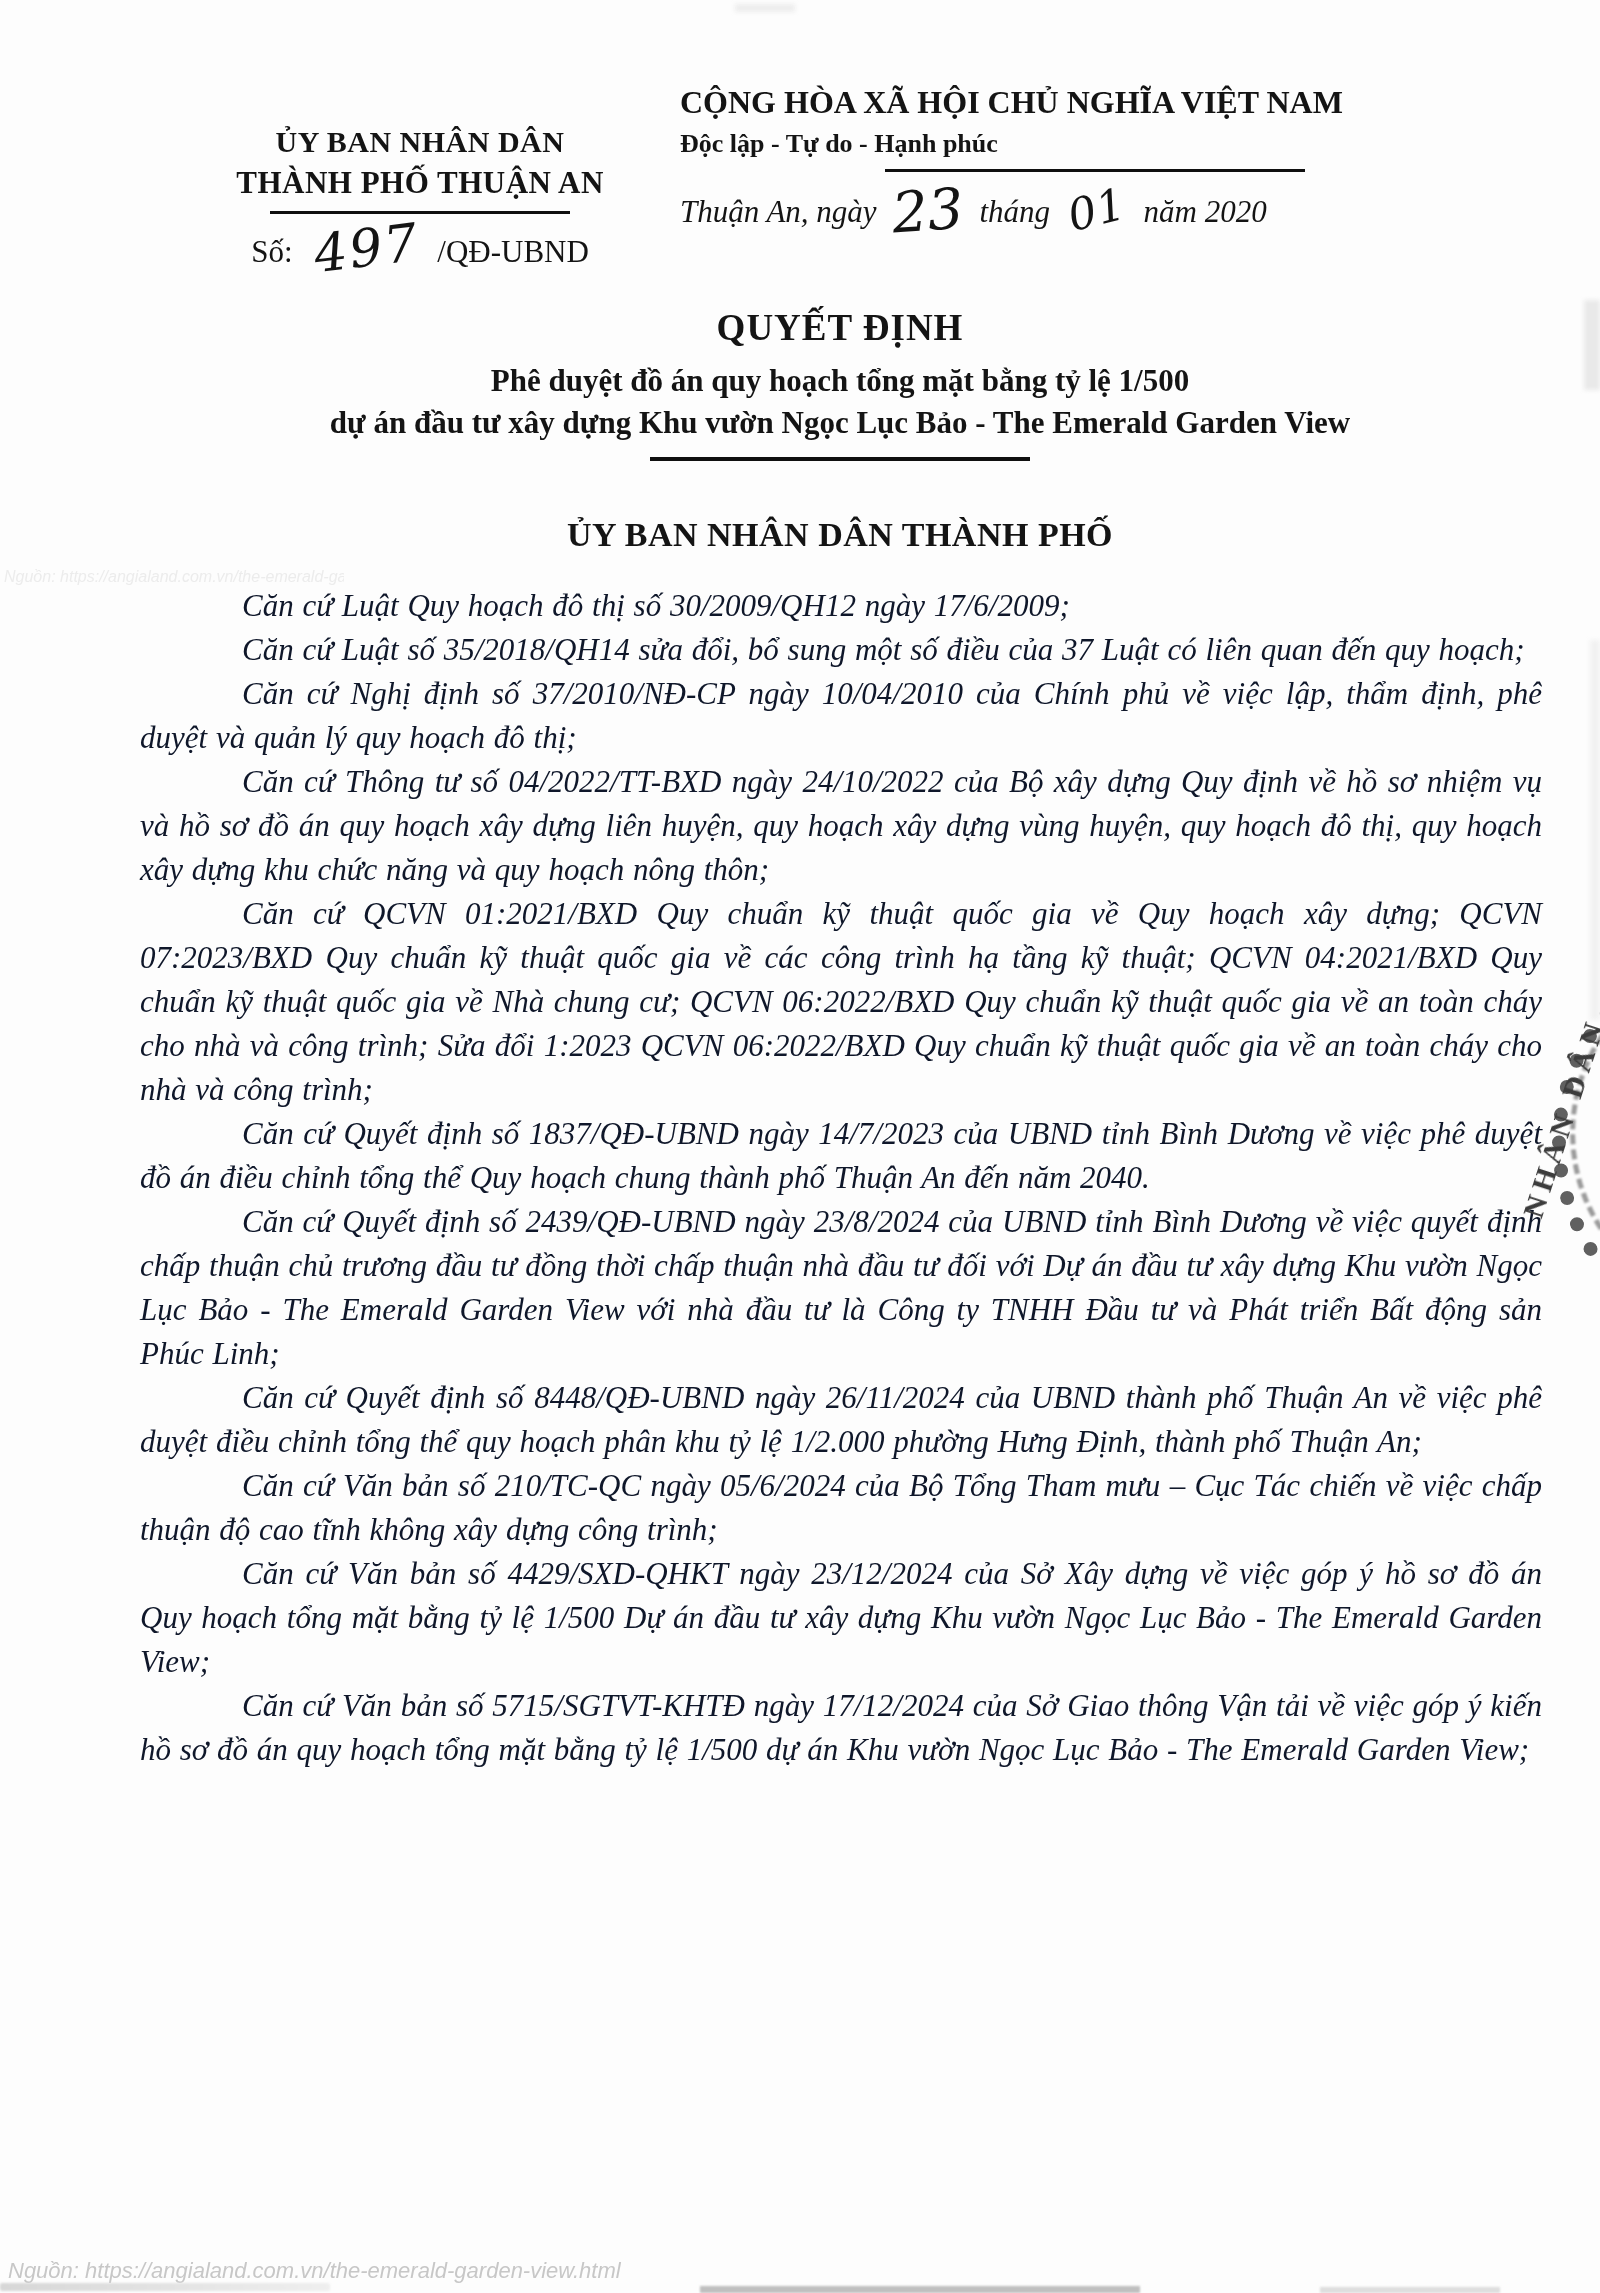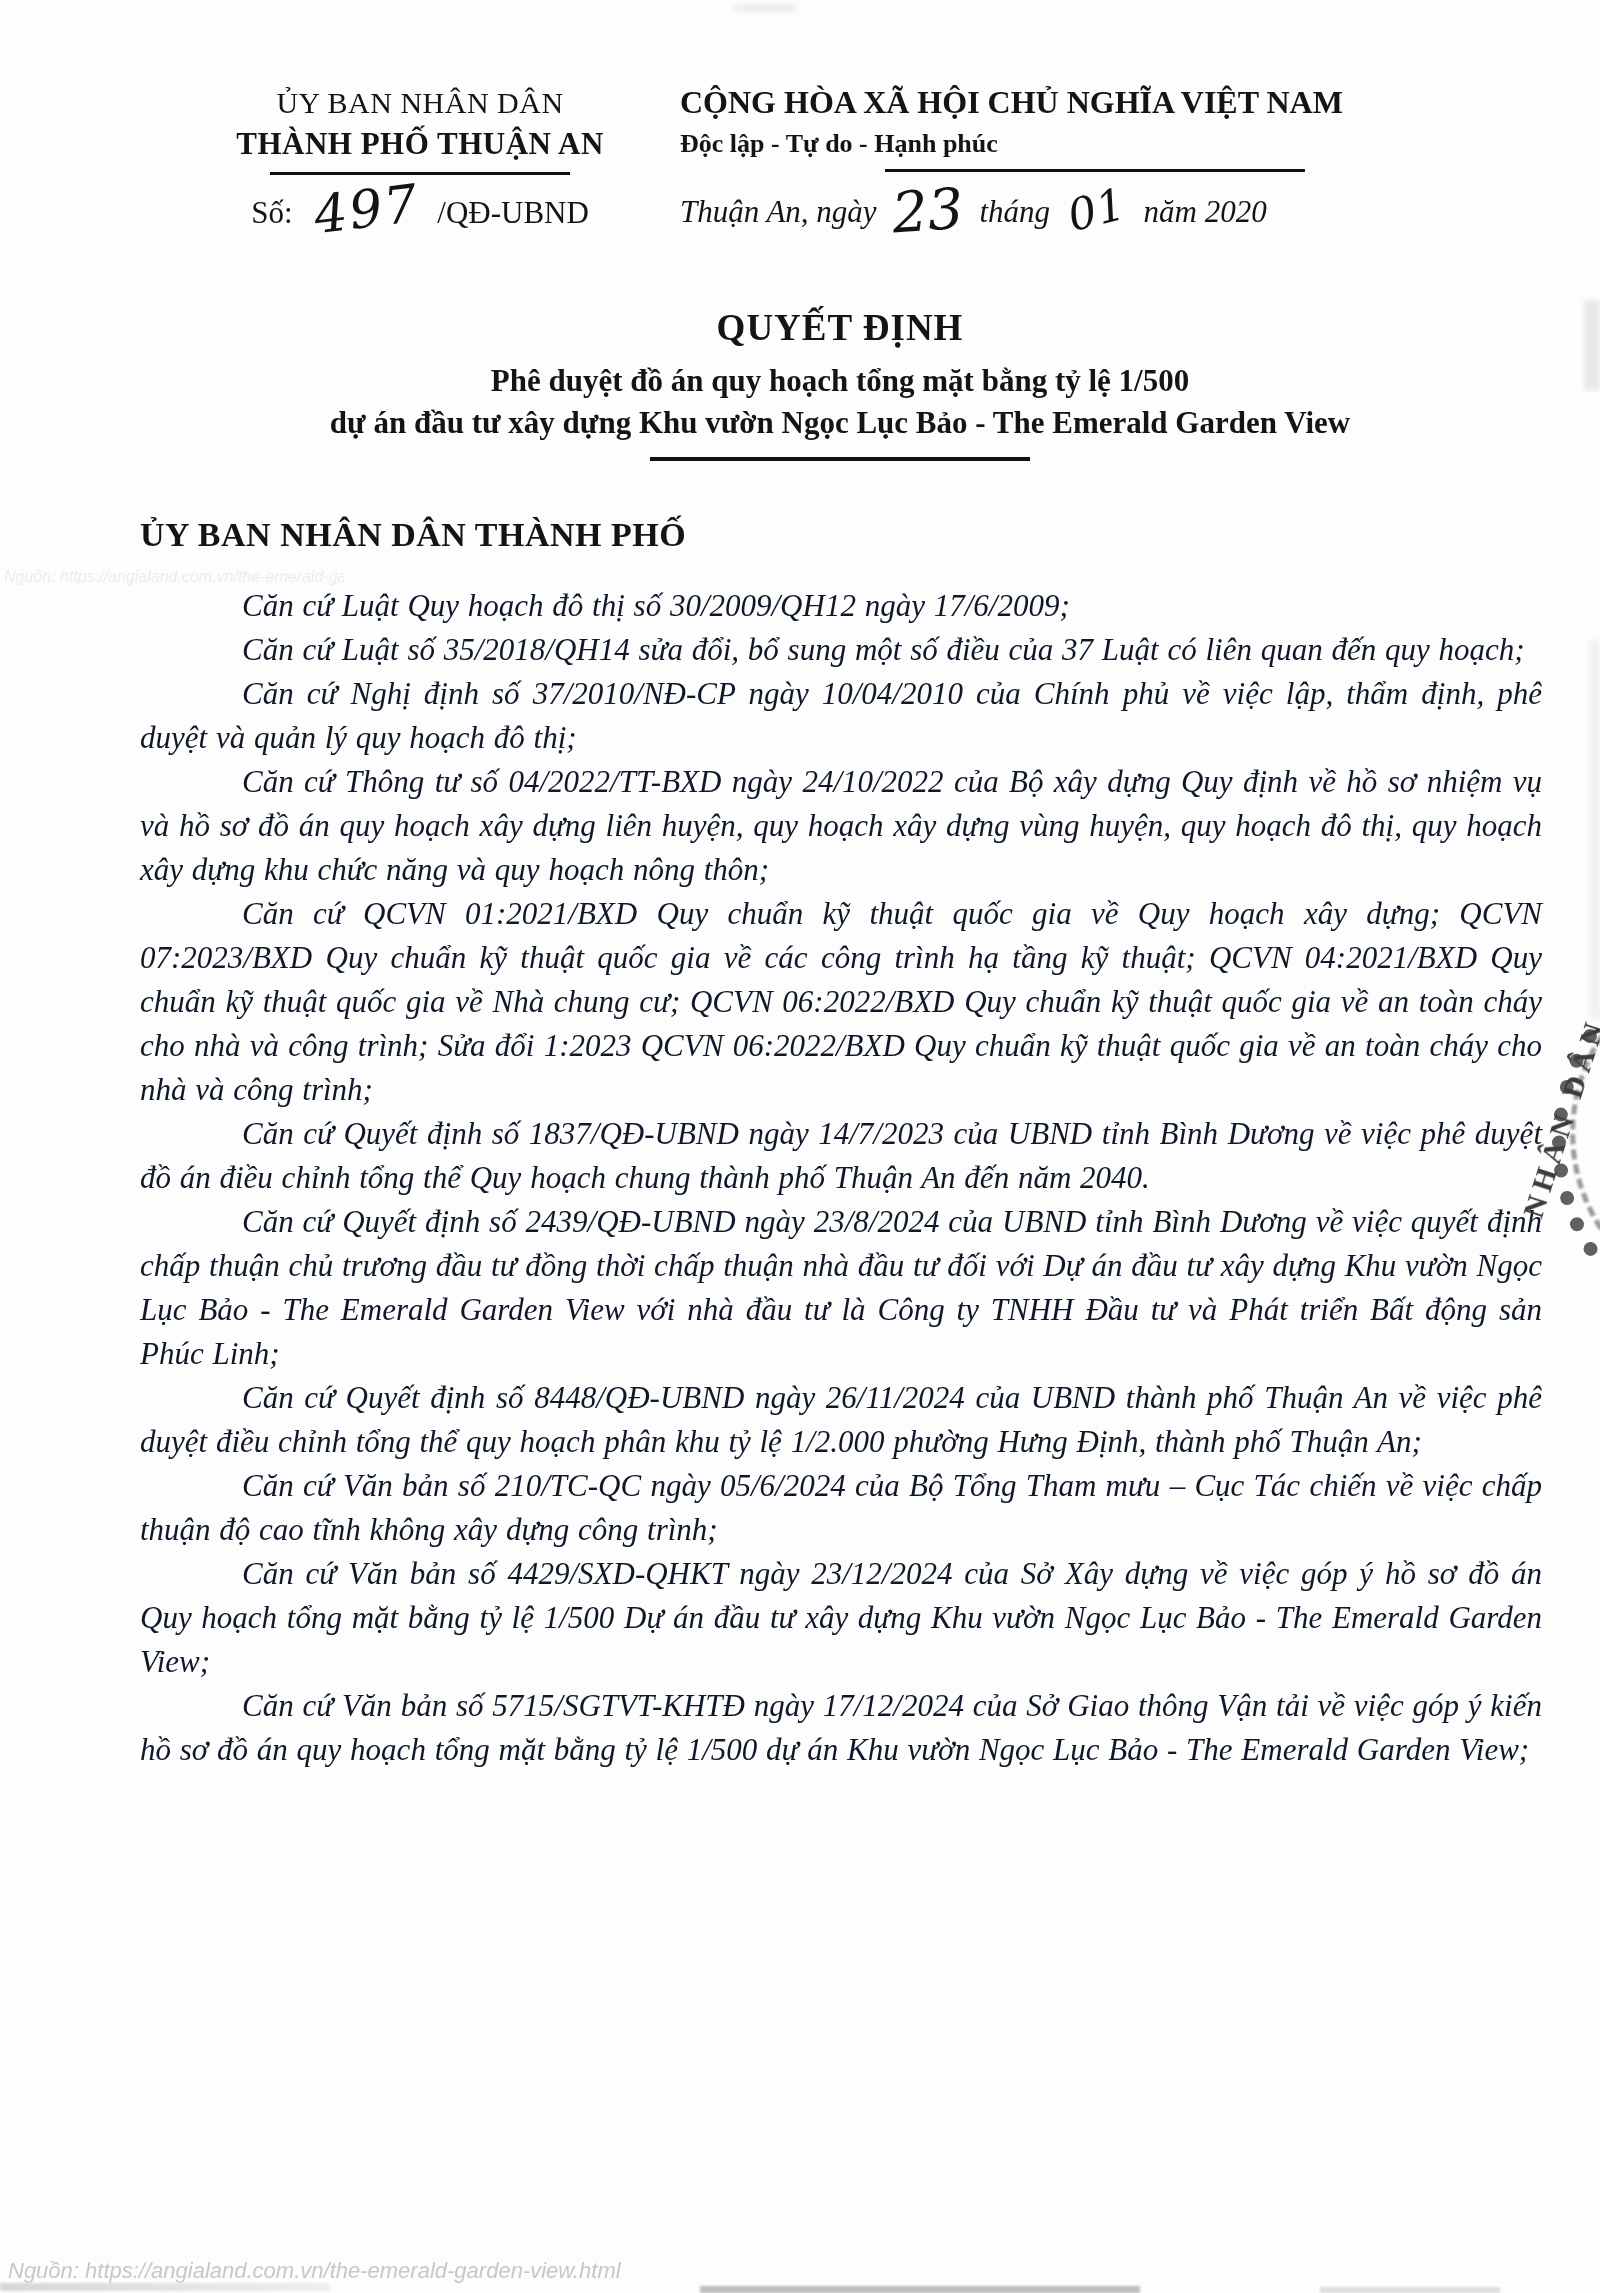--- a/index.html
+++ b/index.html
@@ -8,41 +8,41 @@
     width:1600px;height:2293px;
     background:#fdfdfd;
     overflow:hidden;
     font-family:"Liberation Serif","DejaVu Serif",serif;
     color:#141414;
   }
 
   
   .header-left{position:absolute;top:86px;left:170px;width:500px;text-align:center;}
   .header-right{position:absolute;top:84px;left:680px;width:830px;text-align:left;}
-  .h-line1-l{font-size:30px;font-weight:normal;letter-spacing:.5px;}
+  .h-line1-l{font-size:30px;font-weight:bold;letter-spacing:.5px;margin-top:39px;}
   .h-line2-l{font-size:31px;font-weight:bold;margin-top:6px;letter-spacing:.5px;}
   .h-line1-r{font-size:32px;font-weight:bold;}
   .h-line2-r{font-size:26px;font-weight:bold;margin-top:8px;}
   .rule{height:3px;background:#101010;margin:10px auto 0;}
   .rule-left{width:300px;}
   .rule-right{width:420px;}
   .so-line{margin-top:20px;font-size:31px;white-space:nowrap;}
   .date-line{margin-top:22px;font-size:31px;font-style:italic;white-space:nowrap;}
   .hand{font-family:"DejaVu Serif",serif;font-style:italic;display:inline-block;line-height:0;}
   .hand-so{font-size:52px;transform:rotate(-7deg);margin:0 10px 0 14px;position:relative;top:4px;letter-spacing:2px;}
   .hand-day{font-size:56px;transform:rotate(-4deg);margin:0 8px;position:relative;top:8px;}
   .hand-month{font-size:44px;transform:rotate(-14deg);margin:0 10px;position:relative;top:3px;letter-spacing:1px;}
 
   
   .title-block{position:absolute;top:306px;left:140px;width:1400px;text-align:center;}
   .doc-heading{font-size:37px;font-weight:bold;letter-spacing:1px;}
   .doc-sub1{font-size:31px;font-weight:bold;margin-top:14px;}
   .doc-sub2{font-size:31px;font-weight:bold;margin-top:6px;}
   .title-rule{width:380px;height:4px;background:#101010;margin:16px auto 0;}
-  .authority{position:absolute;top:516px;left:140px;width:1400px;
+  .authority{position:absolute;top:516px;left:140px;width:1400px;text-align:center;
              font-size:34px;font-weight:bold;letter-spacing:.5px;}
 
   
   .body-text{position:absolute;top:584px;left:140px;width:1402px;}
   .para{
     margin:0;font-size:31px;font-style:italic;line-height:44px;
     text-align:justify;text-indent:102px;color:#0f172a;
     word-spacing:1px;
   }
 

